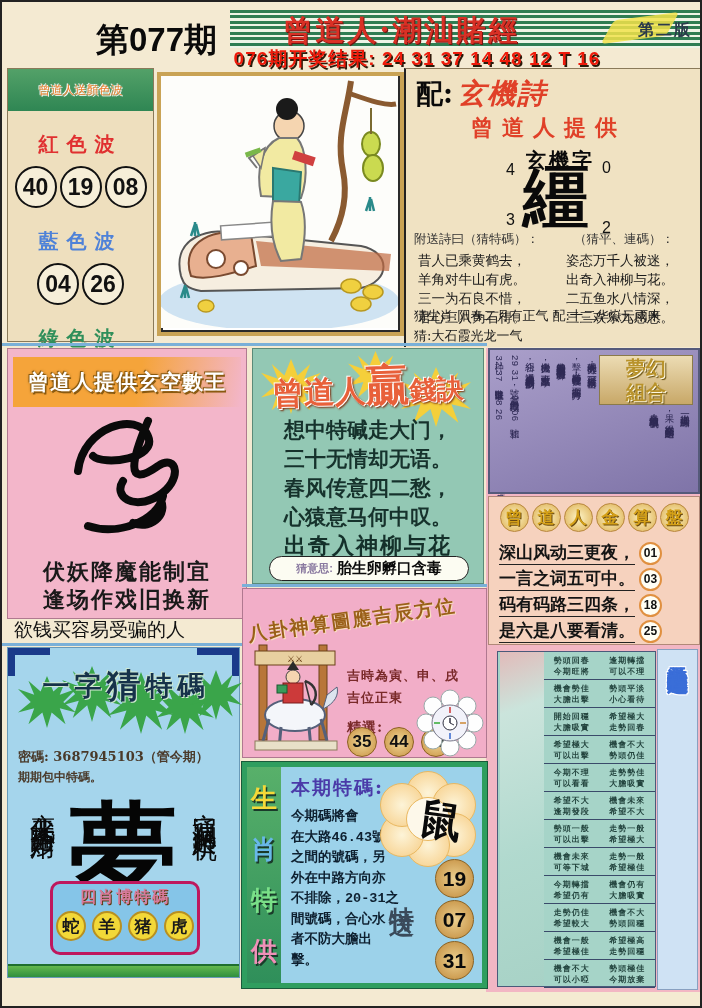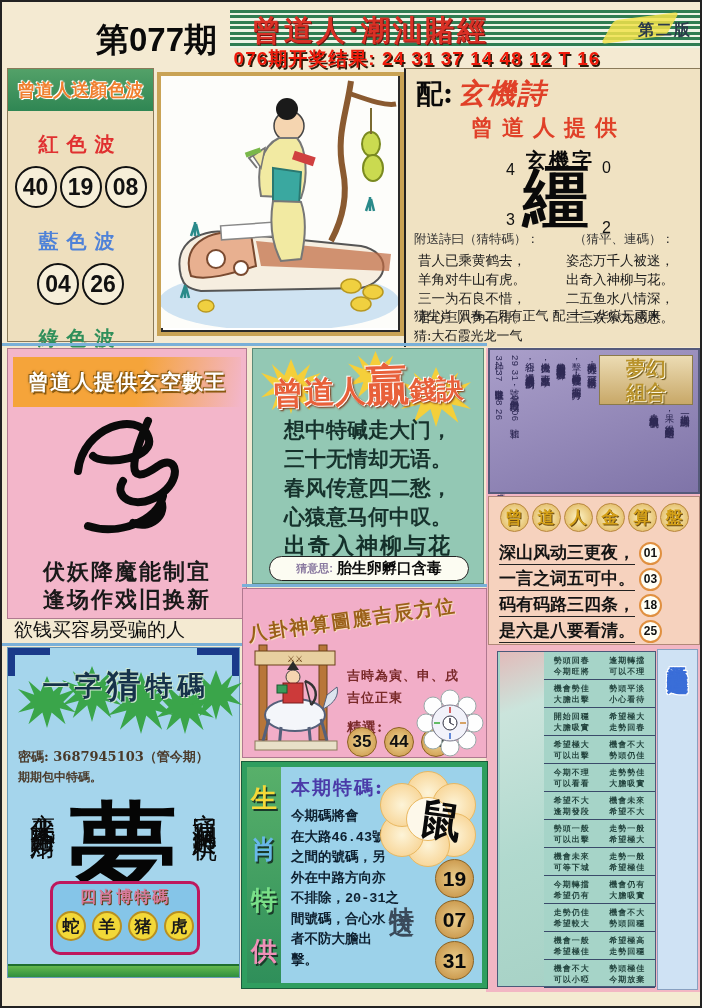--- a/index.html
+++ b/index.html
@@ -4,35 +4,35 @@
 <style>
   * { margin:0; padding:0; box-sizing:border-box; }
   body { background:#888; font-family:"Liberation Sans", sans-serif; }
   .page { position:relative; width:702px; height:1008px; background:#f4ead2;
           border:2px solid #222; overflow:hidden; margin:0 auto; }
   .abs { position:absolute; }
 
   
   .banner { left:228px; top:8px; width:470px; height:38px;
     background:repeating-linear-gradient(to bottom,#2f7d52 0 3px,#eef4e6 3px 5.5px); }
-  .paper-title { left:250px; top:9px; width:300px; font-size:29px; font-weight:bold;
+  .paper-title { left:250px; top:9px; width:300px; text-align:center; font-size:29px; font-weight:bold;
     color:#d93025; letter-spacing:3px; text-shadow:1px 1px 0 #6e1410; font-family:"DejaVu Serif",serif;}
   .edition { right:8px; top:18px; font-size:16px; font-weight:bold; color:#2a3a4a; letter-spacing:2px;}
   .edition-swoosh { right:30px; top:14px; width:60px; height:24px; background:#f2e24a;
     transform:skewX(-35deg) rotate(-8deg); opacity:.85; border-radius:4px;}
   .issue { left:94px; top:16px; font-size:33px; font-weight:bold; color:#0a0a0a; }
   .result { left:225px; top:44px; width:380px; text-align:center; font-size:19px; font-weight:bold;
     color:#ee1a0a; text-shadow:1.5px 1.5px 0 #2a1a0a; letter-spacing:1px; }
 
   
   .wave-panel { left:5px; top:66px; width:147px; height:274px; background:#eedfbe;
     border:1px solid #8a7a5a; }
   .wave-head { height:42px; background:linear-gradient(#53a168,#2f8653); display:flex;
     align-items:center; justify-content:center; }
-  .wave-head span { font-size:18px; font-weight:bold; color:#f08030;
+  .wave-head span { font-size:12px; font-weight:normal; color:#f08030;
     text-shadow:0 0 2px #fff,1px 1px 0 #fff,-1px -1px 0 #fff; }
   .wave-label { text-align:center; font-size:20px; font-weight:bold; letter-spacing:8px; margin-top:20px;}
   .wl-red{color:#e03030;} .wl-blue{color:#4f82d8;} .wl-green{color:#2f8f5a;}
   .ballrow { display:flex; justify-content:center; gap:3px; margin-top:8px; }
   .ball { width:42px; height:42px; border:2.5px solid #111; border-radius:50%;
     display:flex; align-items:center; justify-content:center; font-size:23px; font-weight:bold; color:#111;
     background:#f6eed8; }
 
   
   .paint-frame { left:155px; top:70px; width:247px; height:264px; background:#fff;

